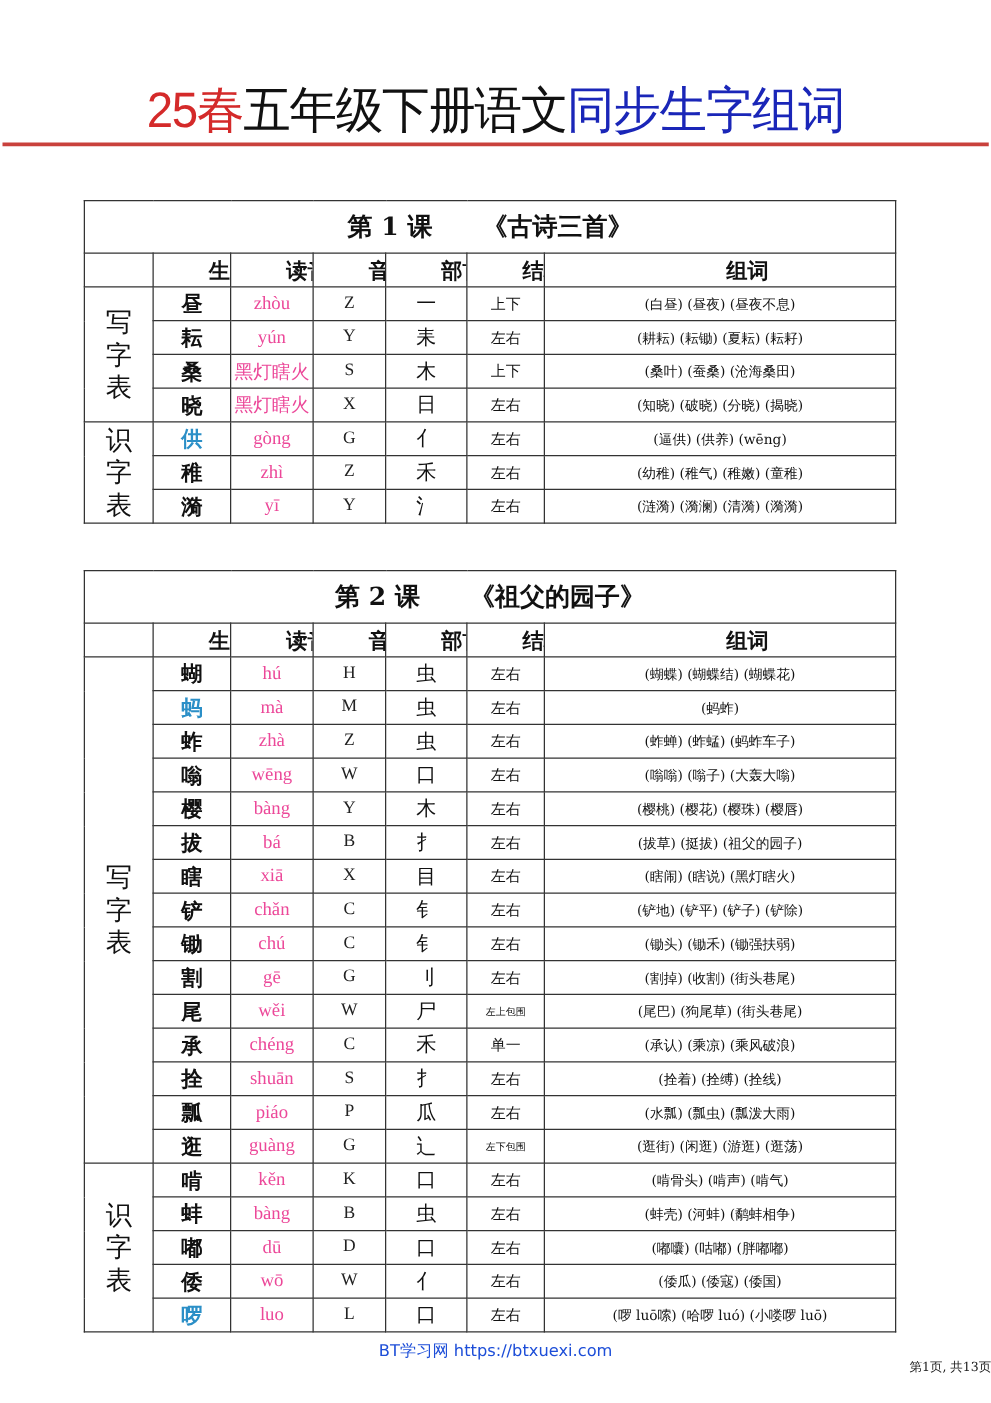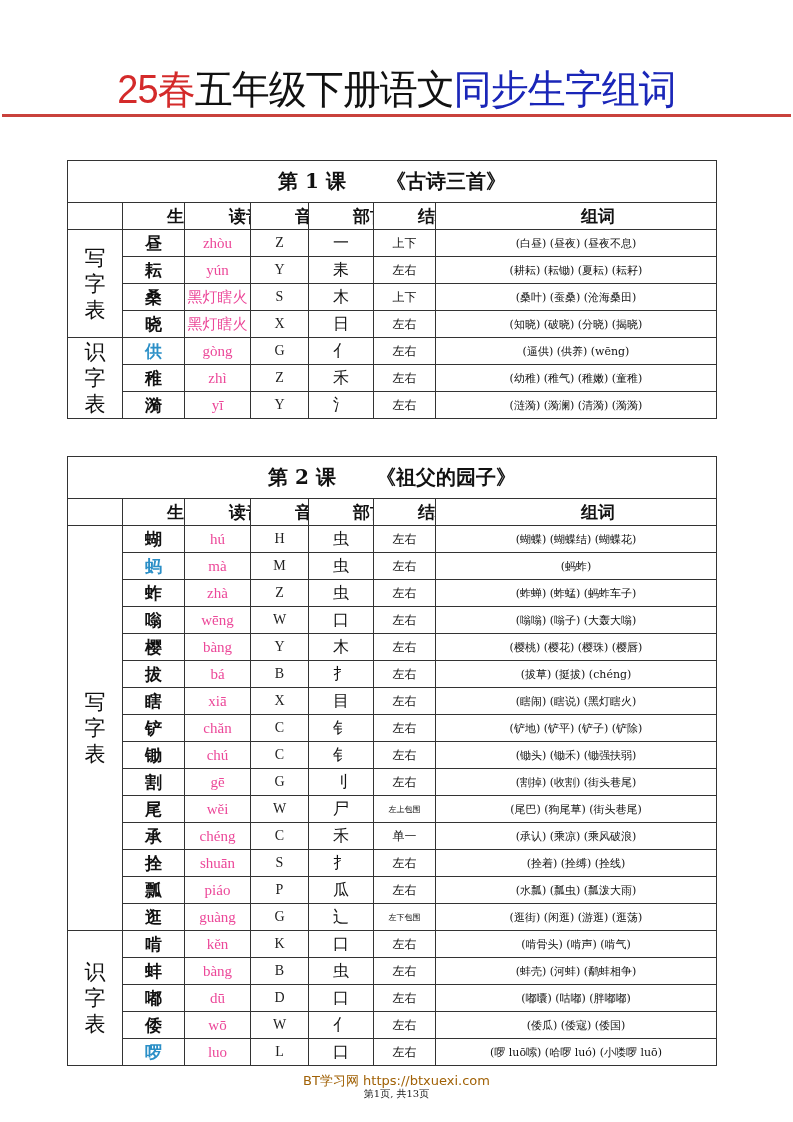--- a/index.html
+++ b/index.html
@@ -24,22 +24,22 @@
   .char { font-size: 17px; font-weight: bold; }
   .char.blue { color: #2b8fc7; }
   .pinyin { font-family: "Liberation Serif", serif; font-size: 15px; color: #ec4899; }
   .letter { font-family: "Liberation Serif", serif; font-size: 14px; color: #222; }
   .radical { font-size: 16px; }
   .struct { font-size: 12px; }
   .struct.small { font-size: 8px; text-align: center; }
   .words { font-size: 11px; }
 
   .footer-site { position: absolute; top: 1072px; left: 0; width: 793px; text-align: center;
-                 font-family: "DejaVu Sans", sans-serif; font-size: 13px; color: #a16207; }
-  .footer-page { position: absolute; top: 1087px; left: 0; width: 793px; text-align: center;
+                 font-family: "DejaVu Sans", sans-serif; font-size: 13px; color: #1d4ed8; }
+  .footer-page { position: absolute; top: 1087px; left: 0; width: 793px; text-align: right;
                  font-family: "DejaVu Serif", serif; font-size: 10px; color: #222; }
 </style>
 </head>
 <body>
 
 <div class="title">
   <span class="t-red">25春</span><span class="t-black">五年级下册语文</span><span class="t-blue">同步生字组词</span>
 </div>
 <div class="title-rule"></div>
 
@@ -201,21 +201,21 @@
         <td class="radical">木</td>
         <td class="struct">左右</td>
         <td class="words">(樱桃) (樱花) (樱珠) (樱唇)</td>
       </tr>
       <tr class="row">
         <td class="char">拔</td>
         <td class="pinyin">bá</td>
         <td class="letter">B</td>
         <td class="radical">扌</td>
         <td class="struct">左右</td>
-        <td class="words">(拔草) (挺拔) (chéng)</td>
+        <td class="words">(拔草) (挺拔) (祖父的园子)</td>
       </tr>
       <tr class="row">
         <td class="char">瞎</td>
         <td class="pinyin">xiā</td>
         <td class="letter">X</td>
         <td class="radical">目</td>
         <td class="struct">左右</td>
         <td class="words">(瞎闹) (瞎说) (黑灯瞎火)</td>
       </tr>
       <tr class="row">

